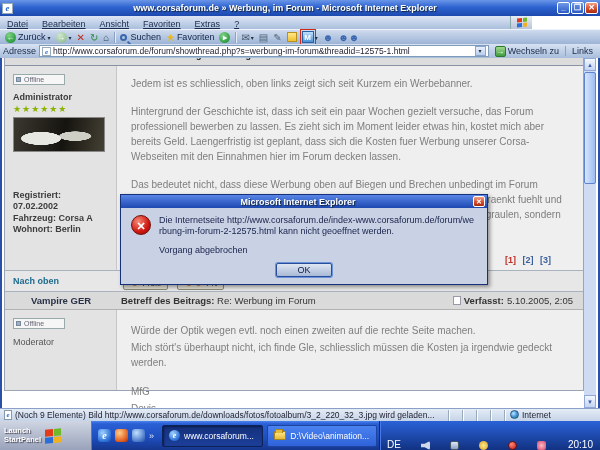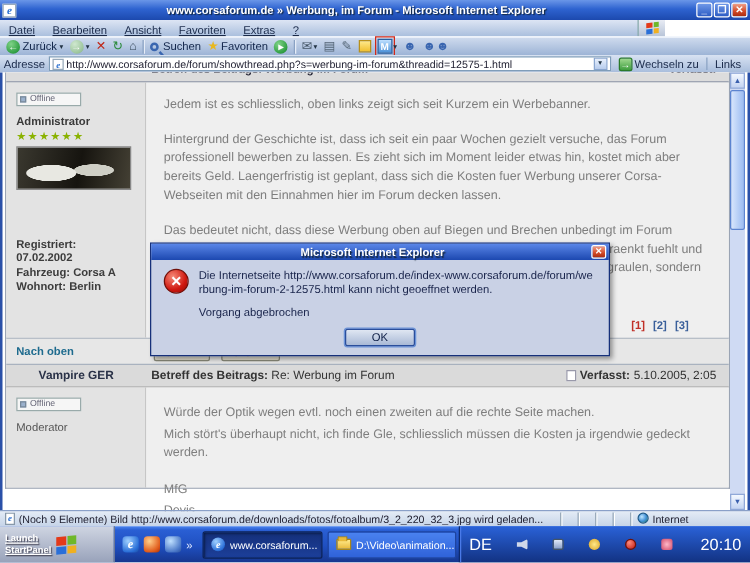--- a/index.html
+++ b/index.html
@@ -148,40 +148,40 @@
     display:flex; align-items:flex-start; gap:3px; padding-left:5px; }
   .globe { width:9px; height:9px; border-radius:50%;
     background:radial-gradient(circle at 35% 35%,#bfe6ff,#3f8fd6 55%,#2a8a48); border:1px solid #1e5a8a; }
 
   
   .taskbar { position:absolute; top:421px; left:0; width:600px; height:29px;
     background:linear-gradient(180deg,#4a84f0 0%,#2a5fd4 10%,#1f4fc0 55%,#16368e 100%);
     display:flex; align-items:center; color:#fff; }
   .startp { flex:none; width:92px; height:29px; background:linear-gradient(#cfd5e2,#98a2ba);
     border-right:1px solid #6a7898; display:flex; align-items:center; gap:4px; padding:0 4px; }
-  .startp .txt { font-size:7.5px; line-height:1.15; color:#fff; text-shadow:1px 1px 1px #445; font-weight:bold;text-decoration:underline; }
+  .startp .txt { font-size:7.5px; line-height:1.15; color:#fff; text-shadow:1px 1px 1px #445; font-weight:bold; }
   .startflag { width:16px; height:14px; display:grid; grid-template-columns:1fr 1fr; grid-template-rows:1fr 1fr; gap:1px; transform:skewY(-6deg); }
   .startflag i:nth-child(1){background:#e33a1a}.startflag i:nth-child(2){background:#6fb82a}
   .startflag i:nth-child(3){background:#2a6fd8}.startflag i:nth-child(4){background:#f0b020}
   .ql { display:flex; align-items:center; gap:4px; padding:0 6px; }
   .qlico { width:13px; height:13px; border-radius:3px; font:bold italic 10px/13px "Liberation Serif",serif; text-align:center; color:#fff; }
   .qlico.e { background:radial-gradient(circle at 35% 30%,#9fd0ff,#2a6fd8 70%,#1a4aa0); }
   .qlico.fx { background:radial-gradient(circle at 35% 30%,#ffcf8a,#e05a1a 70%,#a03010); }
   .qlico.b3 { background:radial-gradient(circle at 35% 30%,#bfe0ff,#4a78c8 70%,#2a4e9c); }
   .qlmore { font-size:9px; color:#dfe8ff; }
   .taskbtn { height:22px; margin:0 2px; border-radius:2px; display:flex; align-items:center; gap:4px;
     padding:0 6px; font-size:8.5px; white-space:nowrap; overflow:hidden; }
   .taskbtn.active { width:118px; background:linear-gradient(#15307a,#1c3f9a); border:1px solid #0d2256; box-shadow:inset 1px 1px 2px #0a1c48; }
   .taskbtn.norm { width:128px; background:linear-gradient(#4a82f0,#2f62d8); border:1px solid #1e44a0; }
   .t-ie { width:11px; height:11px; border-radius:50%; background:radial-gradient(circle at 35% 30%,#9fd0ff,#2a6fd8 70%,#1a4aa0);
     font:bold italic 8px/11px "Liberation Serif",serif; text-align:center; color:#fff; flex:none; }
   .folder { width:12px; height:9px; background:linear-gradient(#ffe98a,#e8b93a); border:1px solid #a8861a; border-radius:1px; position:relative; flex:none; }
   .folder::before { content:""; position:absolute; top:-3px; left:0; width:6px; height:3px; background:#e8b93a; border:1px solid #a8861a; border-bottom:none; border-radius:1px 1px 0 0; }
   .tray { margin-left:auto; height:29px; background:linear-gradient(180deg,#2a62d8,#123282);
-    border-left:1px solid #0d2a6e; box-shadow:inset 1px 0 #4a7ae8; display:flex; align-items:center; gap:20px; padding:0 7px; font-size:13px; }
+    border-left:1px solid #0d2a6e; box-shadow:inset 1px 0 #4a7ae8; display:flex; align-items:flex-end; gap:20px; padding:0 7px; font-size:10px; }
   .tico { width:9px; height:9px; border-radius:2px; }
   .tico.spk { background:#cfd8ea; clip-path:polygon(0 30%,40% 30%,100% 0,100% 100%,40% 70%,0 70%); }
   .tico.mon { background:linear-gradient(#dfe8f8,#8aa0c8); border:1px solid #456; }
   .tico.yel { background:radial-gradient(#ffe98a,#d8a020); border-radius:50%; }
   .tico.av  { background:radial-gradient(circle at 35% 30%,#ff8a7a,#c01810); border-radius:50%; border:1px solid #701008; }
   .tico.pk  { background:radial-gradient(#ffb8c8,#d04868); }
   .clock { margin-left:2px; }
 </style>
 </head>
 <body>

